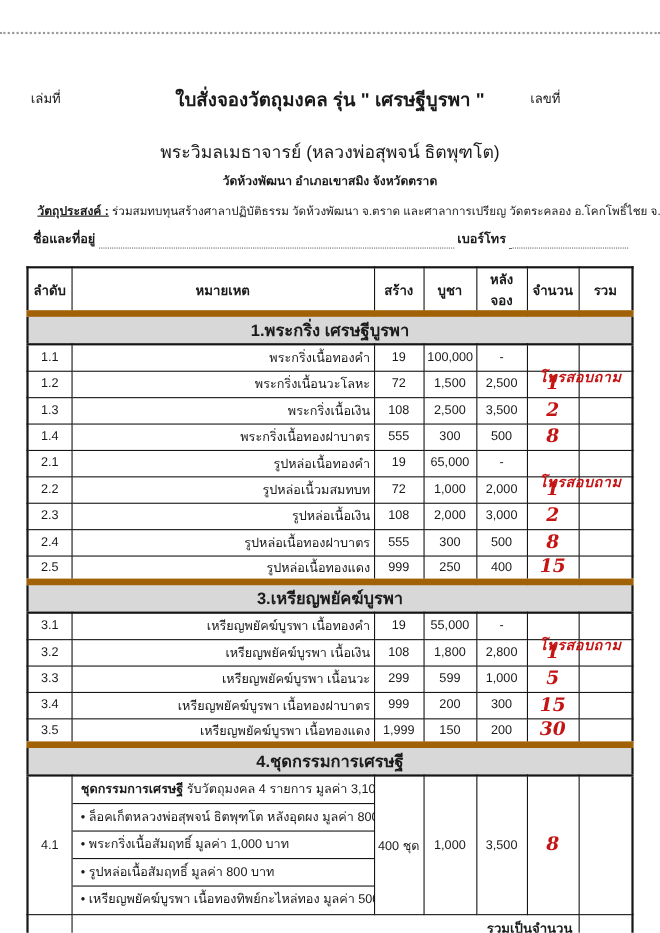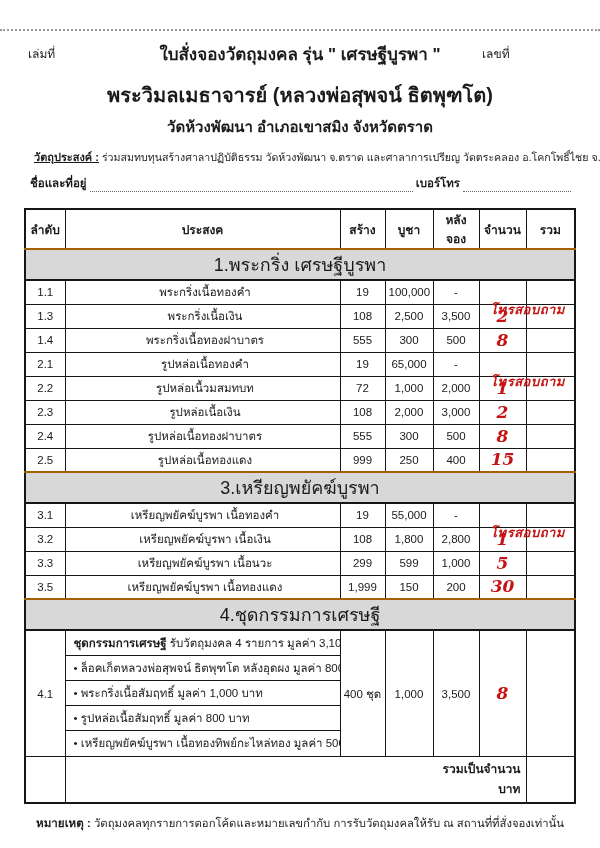--- a/index.html
+++ b/index.html
@@ -5,41 +5,41 @@
   * { box-sizing: border-box; margin: 0; padding: 0; }
   html,body { background:#ffffff; }
   body {
     width:600px; height:848px; position:relative;
     font-family:"Liberation Sans","DejaVu Sans",sans-serif;
     color:#1a1a1a; overflow:hidden;
   }
   .perforation { position:absolute; top:29px; left:0; width:600px; border-top:2px dotted #9a9a9a; }
 
   .doc-head { padding-top:40px; }
-  .title-row { display:flex; align-items:flex-start; padding:0 28px; }
+  .title-row { display:flex; align-items:flex-start; padding:0 28px;margin-top:36px; }
   .side-label { width:90px; font-size:12px; padding-top:4px; }
   .side-label.right { text-align:left; }
   .main-title { flex:1; text-align:center; font-weight:bold; font-size:17px; }
-  .subtitle { text-align:center; font-weight:bold; font-size:20px; margin-top:12px; }
-  .temple { text-align:center; font-weight:bold; font-size:15px; margin-top:4px; }
+  .subtitle { text-align:center; font-weight:normal; font-size:16px; margin-top:23px; }
+  .temple { text-align:center; font-weight:bold; font-size:11px; margin-top:4px; }
 
   .purpose { margin:9px 26px 0 34px; font-size:10.6px; white-space:nowrap; }
   .purpose b { font-size:11px;text-decoration:underline; }
   .fill-line { display:flex; align-items:flex-end; margin:8px 26px 16px 30px; font-size:11.5px; font-weight:bold; }
   .dotfill { flex:1; border-bottom:1.5px dotted #666; height:13px; margin:0 3px; }
   .dotfill.short { flex:0 0 108px; }
 
   .tablewrap { margin-top:9px; }
   table { width:550px; margin:0 auto; border-collapse:collapse; table-layout:fixed; border:2px solid #161616; }
   td,th { border:1px solid #161616; height:24px; font-size:11.5px; padding:0 3px; vertical-align:middle; }
   th { font-weight:bold; text-align:center; font-size:12px; }
-  td.item { text-align:center; padding-left:8px; overflow:hidden; white-space:nowrap; }
+  td.item { text-align:right; padding-left:8px; overflow:hidden; white-space:nowrap; }
   td.num { text-align:center; }
-  tr.section td { background:#d8d8d8; font-weight:normal; text-align:center; font-size:18px; height:26px;
-                  border-top:2px solid #a16207; border-bottom:2px solid #161616; }
+  tr.section td { background:#d8d8d8; font-weight:bold; text-align:center; font-size:15px; height:26px;
+                  border-top:6px solid #a16207; border-bottom:2px solid #161616; }
   .handred { color:#c41414; font-family:"DejaVu Serif","Liberation Serif",serif; font-style:italic; font-weight:bold; }
   td.qty { position:relative; text-align:center; overflow:visible; }
   .qty-num { font-size:17px; line-height:1; }
   .note-overlay { position:absolute; left:-8px; top:18px; width:112px; font-size:13px; white-space:nowrap;
                   letter-spacing:0.5px; z-index:5; pointer-events:none; }
   td.combo-cell { padding:0; }
   .combo-line { height:25px; line-height:25px; padding-left:8px; border-bottom:1px solid #161616;
                 font-size:11.5px; white-space:nowrap; overflow:hidden; }
   .combo-line:last-child { border-bottom:none; }
   .totalflex { display:flex; align-items:flex-end; font-size:12px; font-weight:bold; padding:2px 2px 4px 4px;flex-direction:column; }
@@ -79,21 +79,21 @@
         <col style="width:275px">
         <col style="width:45px">
       <col style="width:48px">
         <col style="width:46px">
         <col style="width:47px">
         <col style="width:49px">
     </colgroup>
     <tbody>
         <tr>
           <th>ลำดับ</th>
-          <th>ประสงค</th>
+          <th>หมายเหต</th>
           <th>สร้าง</th>
           <th>บูชา</th>
           <th>หลังจอง</th>
           <th>จำนวน</th>
           <th>รวม</th>
         </tr>
         <tr class="section">
           <td colspan="7">1.พระกริ่ง เศรษฐีบูรพา</td>
         </tr>
         <tr>
@@ -101,20 +101,29 @@
           <td class="item">พระกริ่งเนื้อทองคำ</td>
           <td class="num">19</td>
           <td class="num">100,000</td>
           <td class="num">-</td>
           <td class="qty">
             <span class="handred note-overlay">โทรสอบถาม</span>
           </td>
           <td class="num"></td>
         </tr>
         <tr>
+          <td class="num">1.2</td>
+          <td class="item">พระกริ่งเนื้อนวะโลหะ</td>
+          <td class="num">72</td>
+          <td class="num">1,500</td>
+          <td class="num">2,500</td>
+          <td class="qty"><span class="handred qty-num">1</span></td>
+          <td class="num"></td>
+        </tr>
+        <tr>
           <td class="num">1.3</td>
           <td class="item">พระกริ่งเนื้อเงิน</td>
           <td class="num">108</td>
           <td class="num">2,500</td>
           <td class="num">3,500</td>
           <td class="qty"><span class="handred qty-num">2</span></td>
           <td class="num"></td>
         </tr>
         <tr>
           <td class="num">1.4</td>
@@ -198,20 +207,29 @@
         <tr>
           <td class="num">3.3</td>
           <td class="item">เหรียญพยัคฆ์บูรพา เนื้อนวะ</td>
           <td class="num">299</td>
           <td class="num">599</td>
           <td class="num">1,000</td>
           <td class="qty"><span class="handred qty-num">5</span></td>
           <td class="num"></td>
         </tr>
         <tr>
+          <td class="num">3.4</td>
+          <td class="item">เหรียญพยัคฆ์บูรพา เนื้อทองฝาบาตร</td>
+          <td class="num">999</td>
+          <td class="num">200</td>
+          <td class="num">300</td>
+          <td class="qty"><span class="handred qty-num">15</span></td>
+          <td class="num"></td>
+        </tr>
+        <tr>
           <td class="num">3.5</td>
           <td class="item">เหรียญพยัคฆ์บูรพา เนื้อทองแดง</td>
           <td class="num">1,999</td>
           <td class="num">150</td>
           <td class="num">200</td>
           <td class="qty"><span class="handred qty-num">30</span></td>
           <td class="num"></td>
         </tr>
         <tr class="section">
           <td colspan="7">4.ชุดกรรมการเศรษฐี</td>

